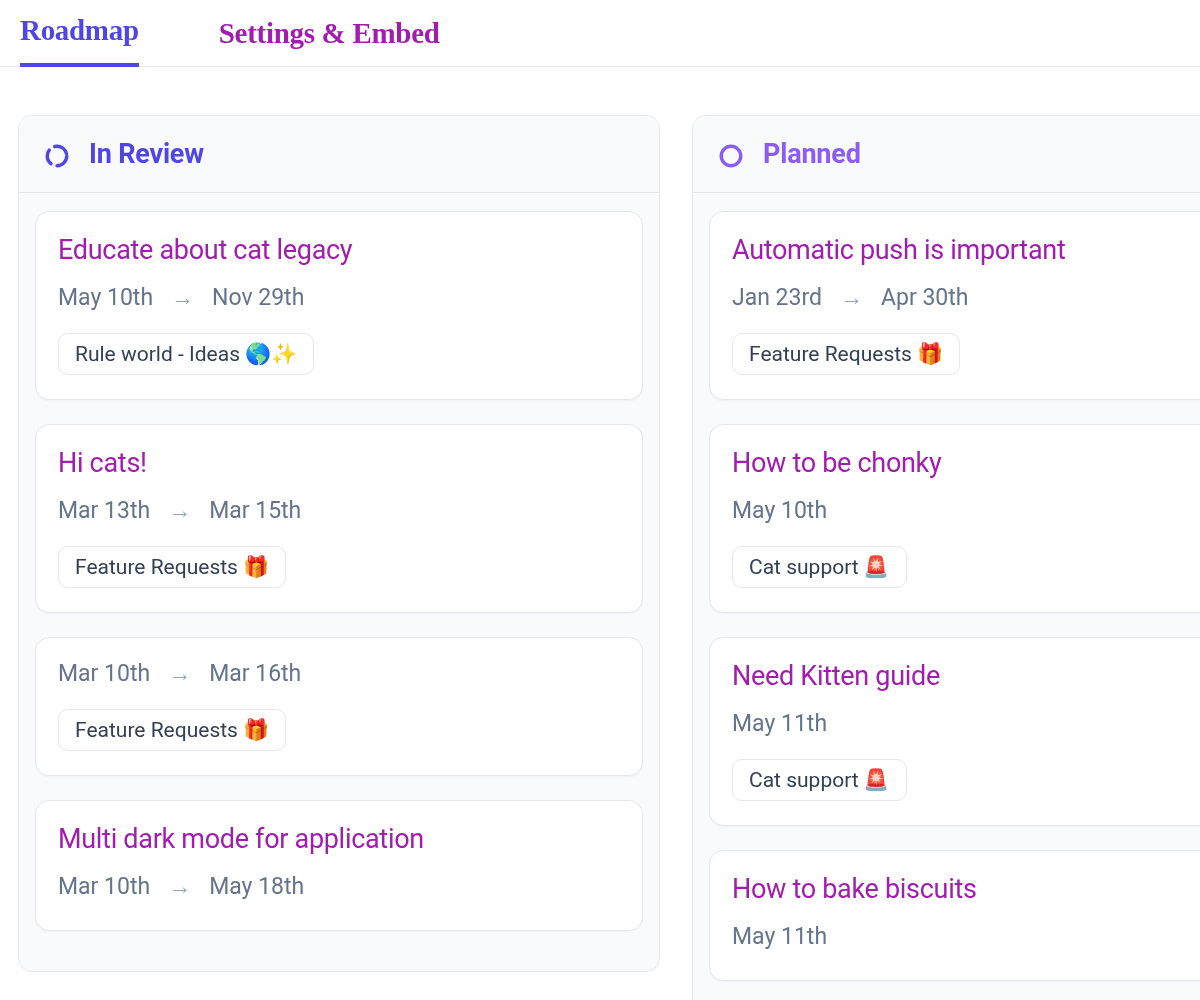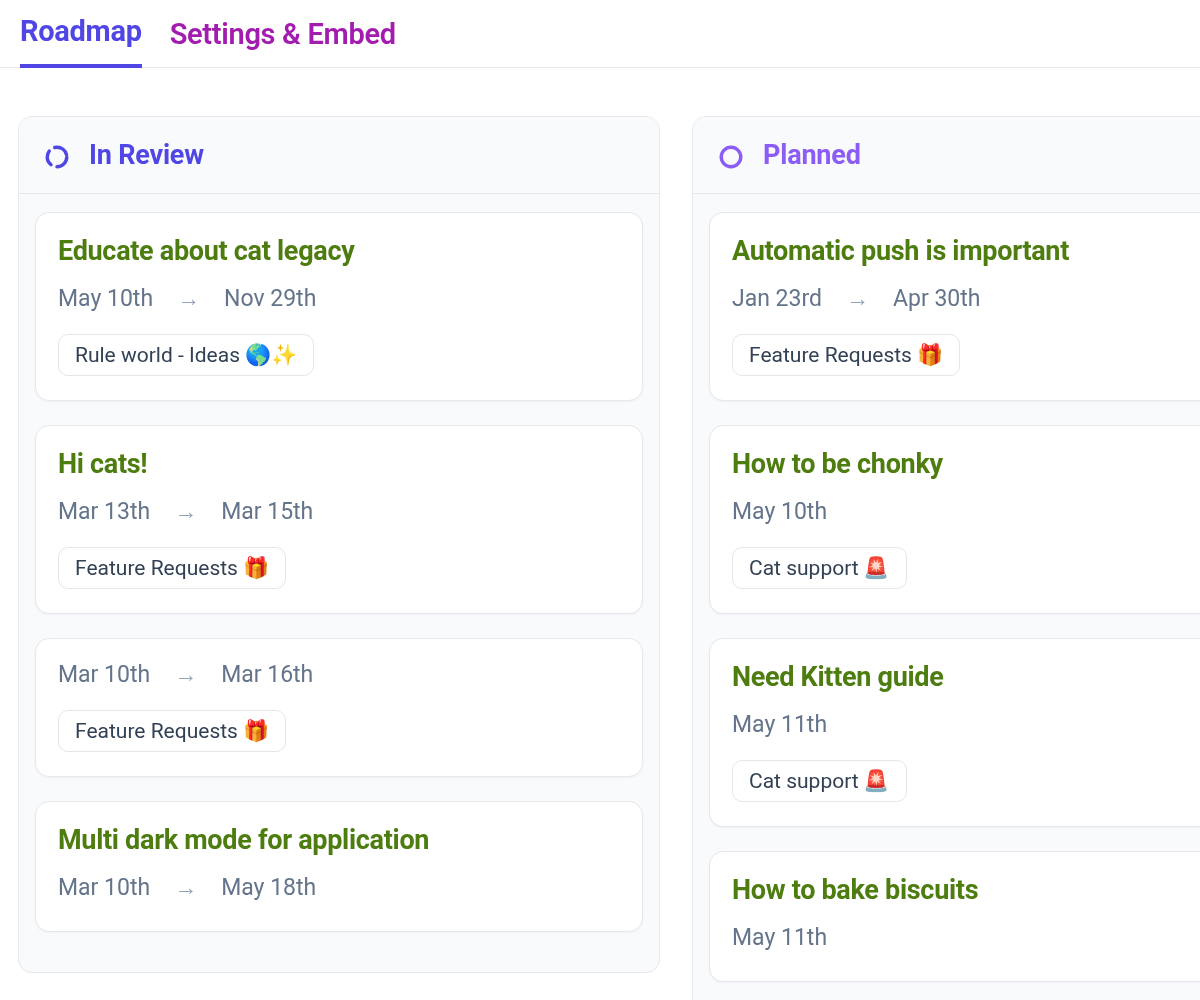--- a/index.html
+++ b/index.html
@@ -7,24 +7,25 @@
   body {
     width:1200px; height:1000px;
     font-family: -apple-system, BlinkMacSystemFont, "Segoe UI", Roboto, "Helvetica Neue", Arial, sans-serif;
     background:#ffffff;
     overflow:hidden;
     color:#0f172a;
   }
   
   .tabs {
     display:flex;
-    gap:28px;
+    gap:80px;
     padding: 14px 20px 0 20px;
     border-bottom:1px solid #e5e7eb;
     align-items:flex-end;
+    font-family:Liberation Serif, serif;
   }
   .tab {
     font-size:29px;
     font-weight:700;
     padding-bottom:16px;
     cursor:pointer;
     letter-spacing:-0.3px;
   }
   .tab.active {
     color:#4f46e5;
@@ -75,31 +76,31 @@
   .card {
     background:#ffffff;
     border:1px solid #e5e7eb;
     border-radius:14px;
     padding:22px 22px 24px 22px;
     box-shadow: 0 1px 2px rgba(15,23,42,0.04);
     cursor:pointer;
   }
   .card-title {
     font-size:27px;
-    font-weight:700;
-    color:#4d7c0f;
+    font-weight:400;
+    color:#a21caf;
     margin:0 0 18px 0;
     letter-spacing:-0.3px;
   }
   .card-dates {
     font-size:23px;
     color:#64748b;
     display:flex;
     align-items:center;
-    gap:24px;
+    gap:18px;
     margin-bottom:22px;
   }
   .card-dates.no-end { margin-bottom:22px; }
   .arrow { color:#94a3b8; }
   .chip {
     display:inline-flex;
     align-items:center;
     gap:8px;
     border:1px solid #e5e7eb;
     border-radius:10px;

